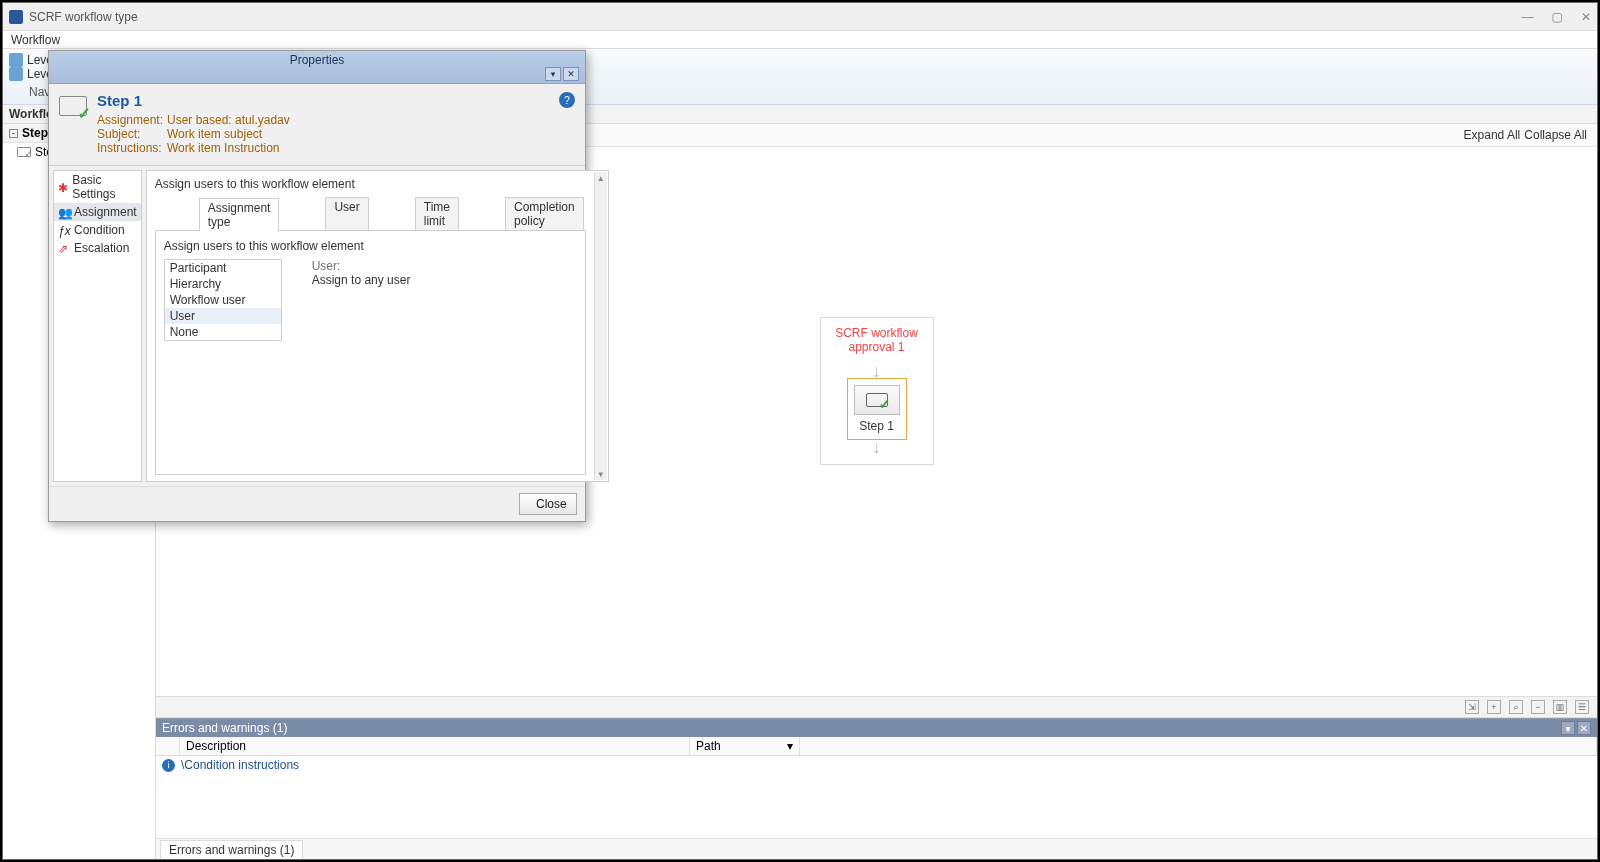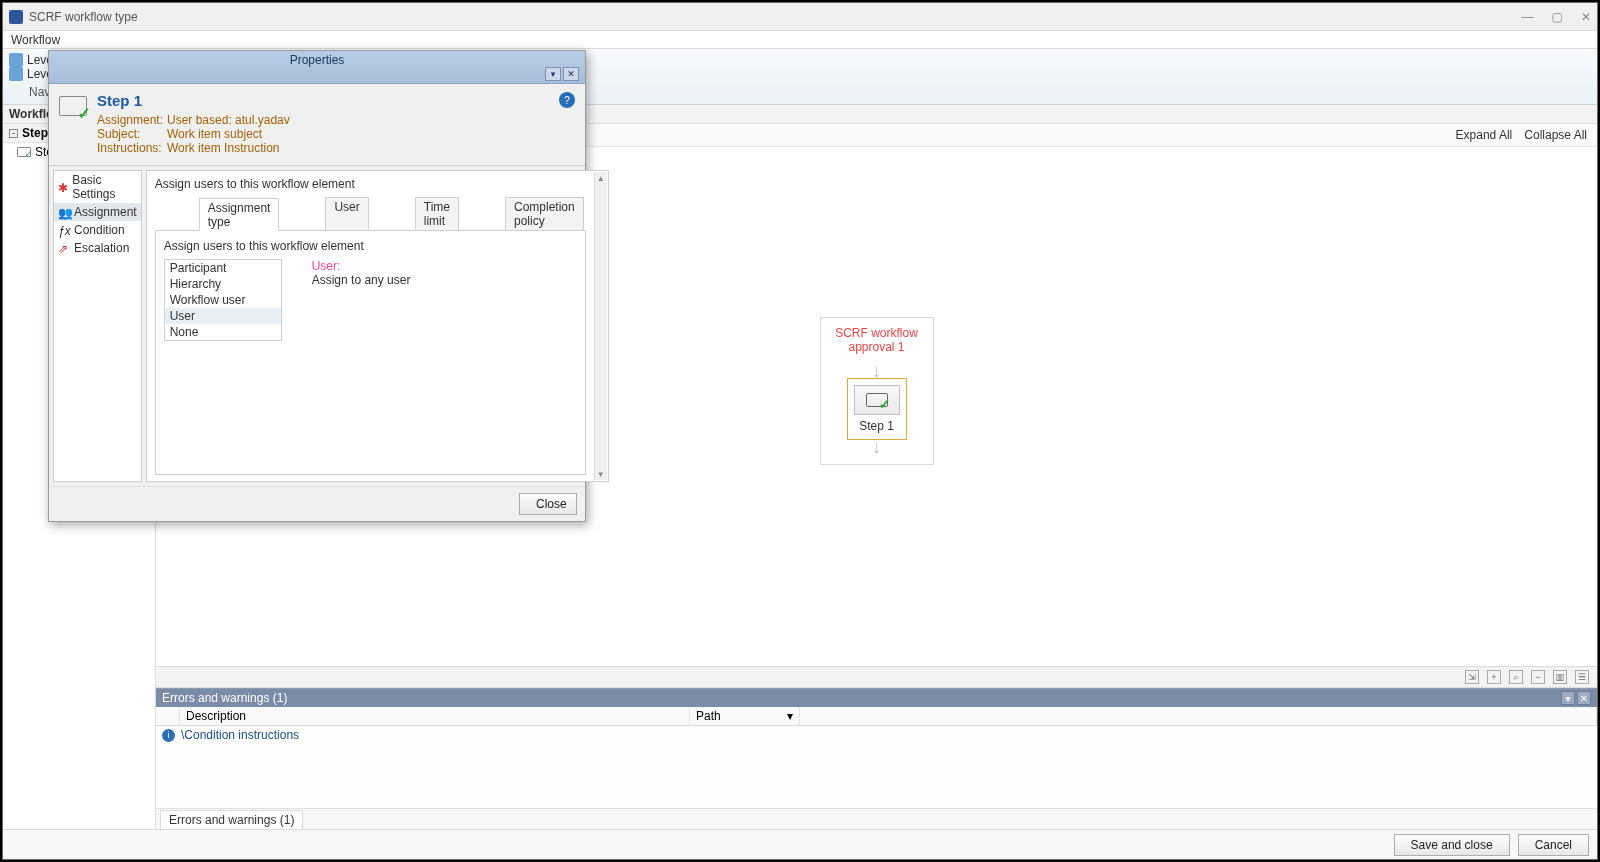--- a/index.html
+++ b/index.html
@@ -18,21 +18,21 @@
   .navigate-label { color: #555; margin-top: 4px; padding-left: 20px; }
   .secondary-bar { background: #f3f3f3; border-bottom: 1px solid #dcdcdc; padding: 2px 6px; font-weight: 600; color: #333; }
   .main-split { flex: 1 1 auto; display: flex; overflow: hidden; }
   .left-pane { width: 153px; background: #fff; border-right: 1px solid #dcdcdc; display: flex; flex-direction: column; }
   .steps-header { background: #f3f3f3; border-bottom: 1px solid #e3e3e3; padding: 2px 6px; display: flex; align-items: center; gap: 4px; }
   .steps-header .minus { border: 1px solid #888; width: 9px; height: 9px; line-height: 7px; text-align: center; font-size: 9px; }
   .step-item { padding: 2px 6px 2px 14px; display: flex; align-items: center; gap: 4px; }
   .step-icon-small { width: 14px; height: 10px; border: 1px solid #888; border-radius: 1px; position: relative; }
   .step-icon-small::after { content: "✓"; color: #3aa63a; font-size: 9px; position: absolute; right: -2px; bottom: -3px; }
   .canvas-area { flex: 1; display: flex; flex-direction: column; background: #fefefe; position: relative; }
-  .canvas-topbar { display: flex; justify-content: flex-end; gap: 12px; padding: 4px 10px; border-bottom: 1px solid #e5e5e5; background: #fafafa; }
+  .canvas-topbar { display: flex; justify-content: flex-end; gap: 4px; padding: 4px 10px; border-bottom: 1px solid #e5e5e5; background: #fafafa; }
   .canvas-topbar span { color: #333; }
   .canvas-body { flex: 1; position: relative; background: #fff; }
   .workflow-node { position: absolute; left: 50%; top: 170px; transform: translateX(-50%); width: 114px; border: 1px solid #d9d9d9; background: #fff; padding: 8px 4px 10px 4px; text-align: center; }
   .workflow-node .node-title { color: #ef4444; margin-bottom: 10px; }
   .arrow { color: #bfbfbf; font-size: 18px; line-height: 14px; }
   .step-box { border: 1px solid #e0a93f; padding: 6px; display: inline-block; }
   .step-box-inner { border: 1px solid #bfbfbf; background: linear-gradient(#fafafa, #e9e9e9); width: 46px; height: 30px; display: flex; align-items: center; justify-content: center; margin: 0 auto; }
   .step-box .lbl { margin-top: 4px; color: #333; }
   .icon-monitor { width: 22px; height: 14px; border: 1px solid #666; border-radius: 2px; position: relative; }
   .icon-monitor::after { content: "✓"; color: #3aa63a; font-weight: bold; position: absolute; right: -4px; bottom: -6px; font-size: 14px; }
@@ -191,24 +191,20 @@
           </div>
         </div>
         <div style="background:#f7f7f7; border-top:1px solid #e0e0e0; padding-top:1px;">
           <span class="errors-tab">Errors and warnings (1)</span>
         </div>
       </div>
 
     </div>
   </div>
 
-  <div class="footer">
-    <button class="btn">Save and close</button>
-    <button class="btn">Cancel</button>
-  </div>
 
 </div>
 
 <div class="dialog">
   <div class="dlg-title">
     <span>Properties</span>
     <div class="right">
       <span class="tbtn">▾</span>
       <span class="tbtn">✕</span>
     </div>
@@ -272,21 +268,21 @@
           <div style="margin-bottom:6px; color:#333;">Assign users to this workflow element</div>
           <div class="assign-row">
             <div class="listbox">
               <div class="li">Participant</div>
               <div class="li">Hierarchy</div>
               <div class="li">Workflow user</div>
               <div class="li sel">User</div>
               <div class="li">None</div>
             </div>
             <div>
-              <div style="color:#ec4899;">User:</div>
+              <div style="color:#737373;">User:</div>
               <div style="color:#333;">Assign to any user</div>
             </div>
           </div>
         </div>
       </div>
     </div>
   </div>
 
   <div class="dlg-footer">
     <button class="btn" style="width:58px;">Close</button>

